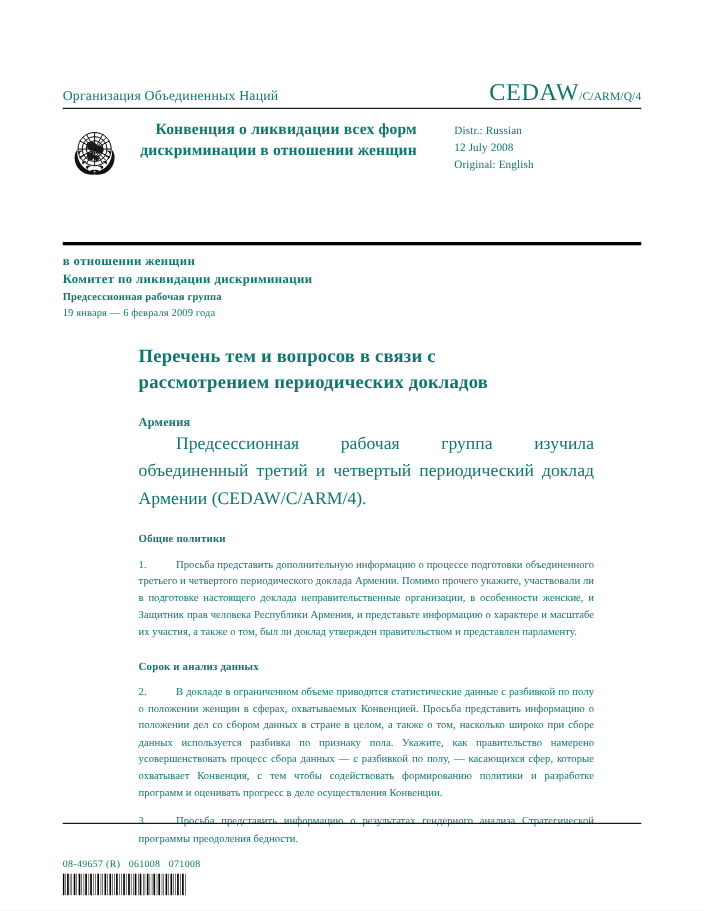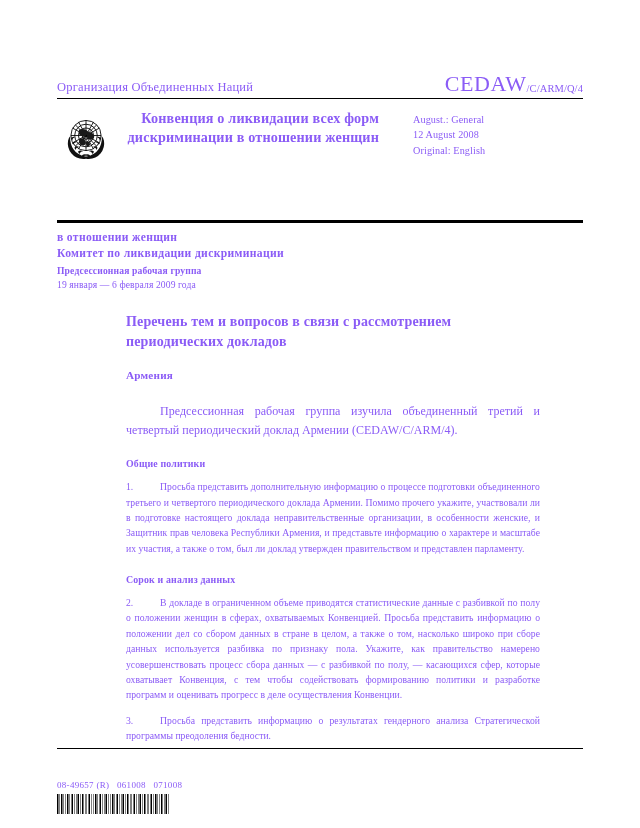--- a/index.html
+++ b/index.html
@@ -12,21 +12,21 @@
     font-family: "Liberation Serif", "DejaVu Serif", serif;
     -webkit-font-smoothing: antialiased;
   }
   .page {
     position: relative;
     width: 640px;
     height: 828px;
     margin: 0 auto;
     background: #ffffff;
     overflow: hidden;
-    color: #8b5cf6;
+    color: #0f766e;
   }
 
   
   .masthead {
     position: absolute;
     left: 57px;
     top: 48px;
     width: 526px;
   }
   .masthead-top {
@@ -142,37 +142,37 @@
 
   
   .content {
     position: absolute;
     left: 126px;
     top: 312px;
     width: 414px;
   }
   .doc-title {
     font-weight: bold;
-    font-size: 14px;
+    font-size: 17px;
     line-height: 1.44;
     letter-spacing: 0.15px;
     max-width: 392px;
   }
   .country {
     font-weight: bold;
     font-size: 11.2px;
     letter-spacing: 0.2px;
     margin-top: 17px;
   }
   .lead-para {
-    font-size: 12px;
+    font-size: 16px;
     line-height: 1.58;
     text-align: justify;
     text-indent: 34px;
-    margin-top: 21px;
+    margin-top: 1px;
     letter-spacing: 0.02px;
   }
   .section-head {
     font-weight: bold;
     font-size: 9.9px;
     letter-spacing: 0.15px;
     margin-top: 18px;
   }
   .numbered {
     font-size: 9.7px;
@@ -272,22 +272,22 @@
             <path d="M57 78 q-5 -3 -9 0 q5 0 7 4 z"></path>
           </g>
         </svg>
       </div>
 
       <div class="title-col">
         <div class="conv-title">Конвенция о ликвидации всех форм дискриминации в отношении женщин</div>
       </div>
 
       <div class="distr-col">
-        <div class="distr-line">August.: General</div>
-        <div class="distr-line">12 August 2008</div>
+        <div class="distr-line">Distr.: Russian</div>
+        <div class="distr-line">12 July 2008</div>
         <div class="distr-line">Original: English</div>
       </div>
 
     </div>
   </div>
 
   <div class="rule-thick"></div>
 
   <div class="committee">
     <div class="committee-title">в отношении женщин</div>

